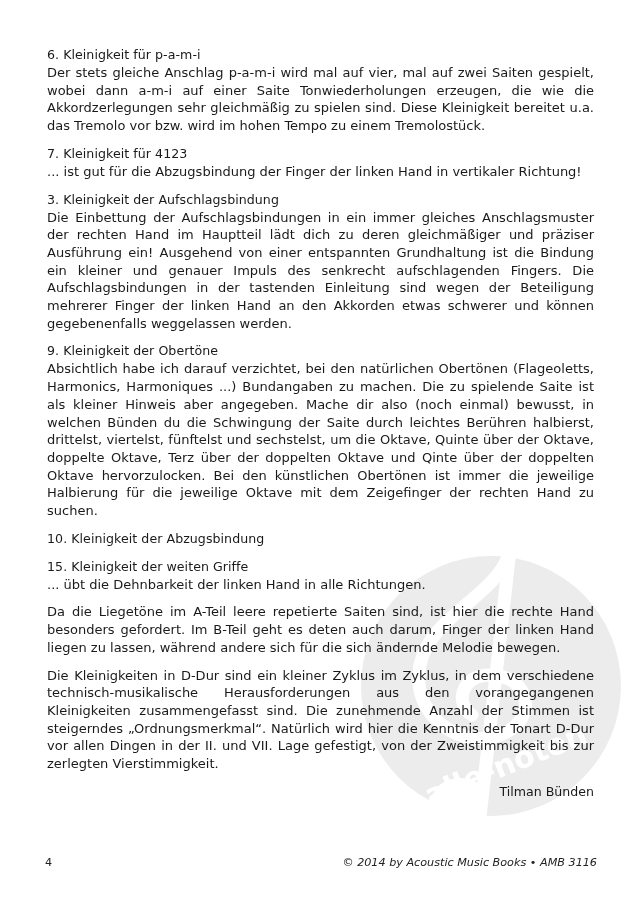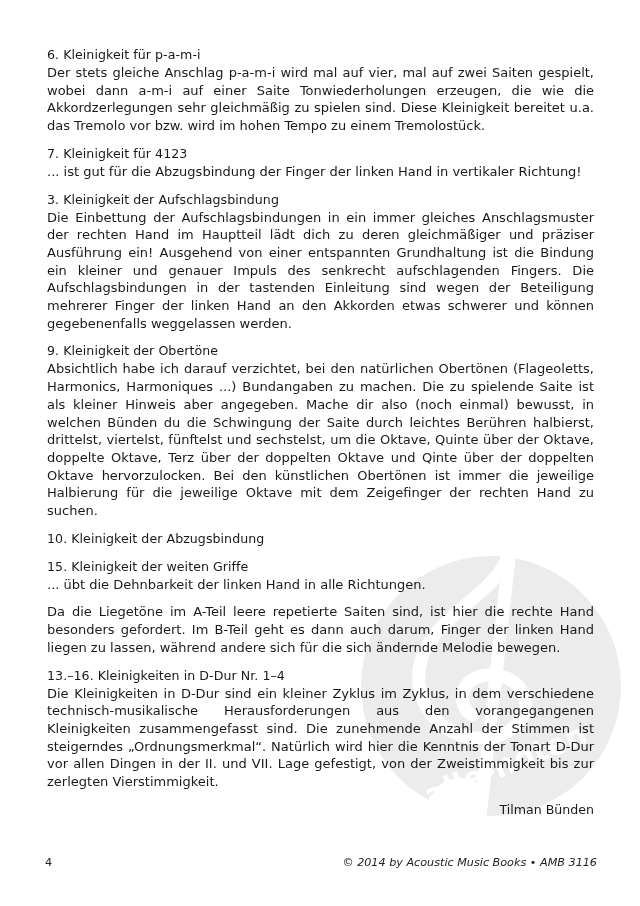--- a/index.html
+++ b/index.html
@@ -46,24 +46,23 @@
     <p class="body-text">Absichtlich habe ich darauf verzichtet, bei den natürlichen Obertönen (Flageoletts, Harmonics, Harmoniques ...) Bundangaben zu machen. Die zu spielende Saite ist als kleiner Hinweis aber angegeben. Mache dir also (noch einmal) bewusst, in welchen Bünden du die Schwingung der Saite durch leichtes Berühren halbierst, drittelst, vier­telst, fünftelst und sechstelst, um die Oktave, Quinte über der Oktave, doppelte Okta­ve, Terz über der doppelten Oktave und Qinte über der doppelten Oktave hervorzulo­cken. Bei den künstlichen Obertönen ist immer die jeweilige Halbierung für die jeweilige Oktave mit dem Zeigefinger der rechten Hand zu suchen.</p>
   </div>
   <div class="section">
     <p class="heading">10. Kleinigkeit der Abzugsbindung</p>
   </div>
   <div class="section">
     <p class="heading">15. Kleinigkeit der weiten Griffe</p>
     <p class="body-text">... übt die Dehnbarkeit der linken Hand in alle Richtungen.</p>
   </div>
   <div class="section">
-    <p class="body-text">Da die Liegetöne im A-Teil leere repetierte Saiten sind, ist hier die rechte Hand beson­ders gefordert. Im B-Teil geht es dann auch darum, Finger der linken Hand liegen zu lassen, während andere sich für die sich ändernde Melodie bewegen.</p>
+    <p class="body-text">Da die Liegetöne im A-Teil leere repetierte Saiten sind, ist hier die rechte Hand beson­ders gefordert. Im B-Teil geht es deten auch darum, Finger der linken Hand liegen zu lassen, während andere sich für die sich ändernde Melodie bewegen.</p>
   </div>
   <div class="section">
-    <p class="heading">13.–16. Kleinigkeiten in D-Dur Nr. 1–4</p>
     <p class="body-text">Die Kleinigkeiten in D-Dur sind ein kleiner Zyklus im Zyklus, in dem verschiedene tech­nisch-musikalische Herausforderungen aus den vorangegangenen Kleinigkeiten zusam­mengefasst sind. Die zunehmende Anzahl der Stimmen ist steigerndes „Ordnungs­merkmal“. Natürlich wird hier die Kenntnis der Tonart D-Dur vor allen Dingen in der II. und VII. Lage gefestigt, von der Zweistimmigkeit bis zur zerlegten Vierstimmigkeit.</p>
   </div>
   <div class="signature">Tilman Bünden</div>
 </div>
 
 <div class="footer">
   <span class="page-number">4</span>
   <span class="copyright">© 2014 by Acoustic Music Books • AMB 3116</span>
 </div>
 

